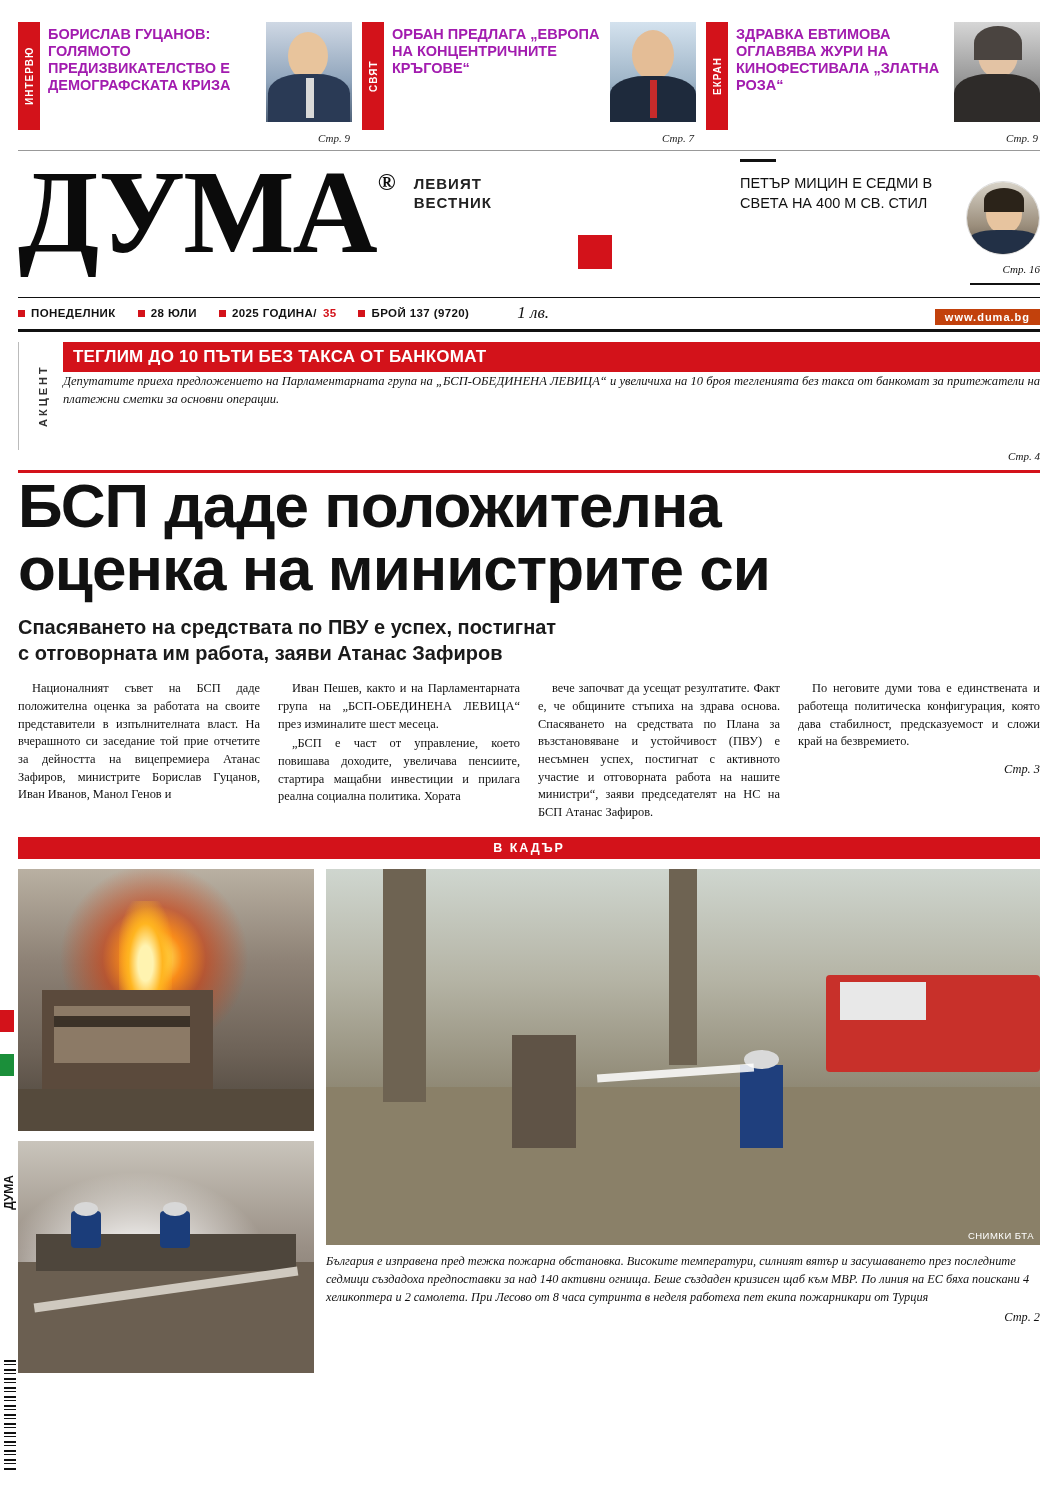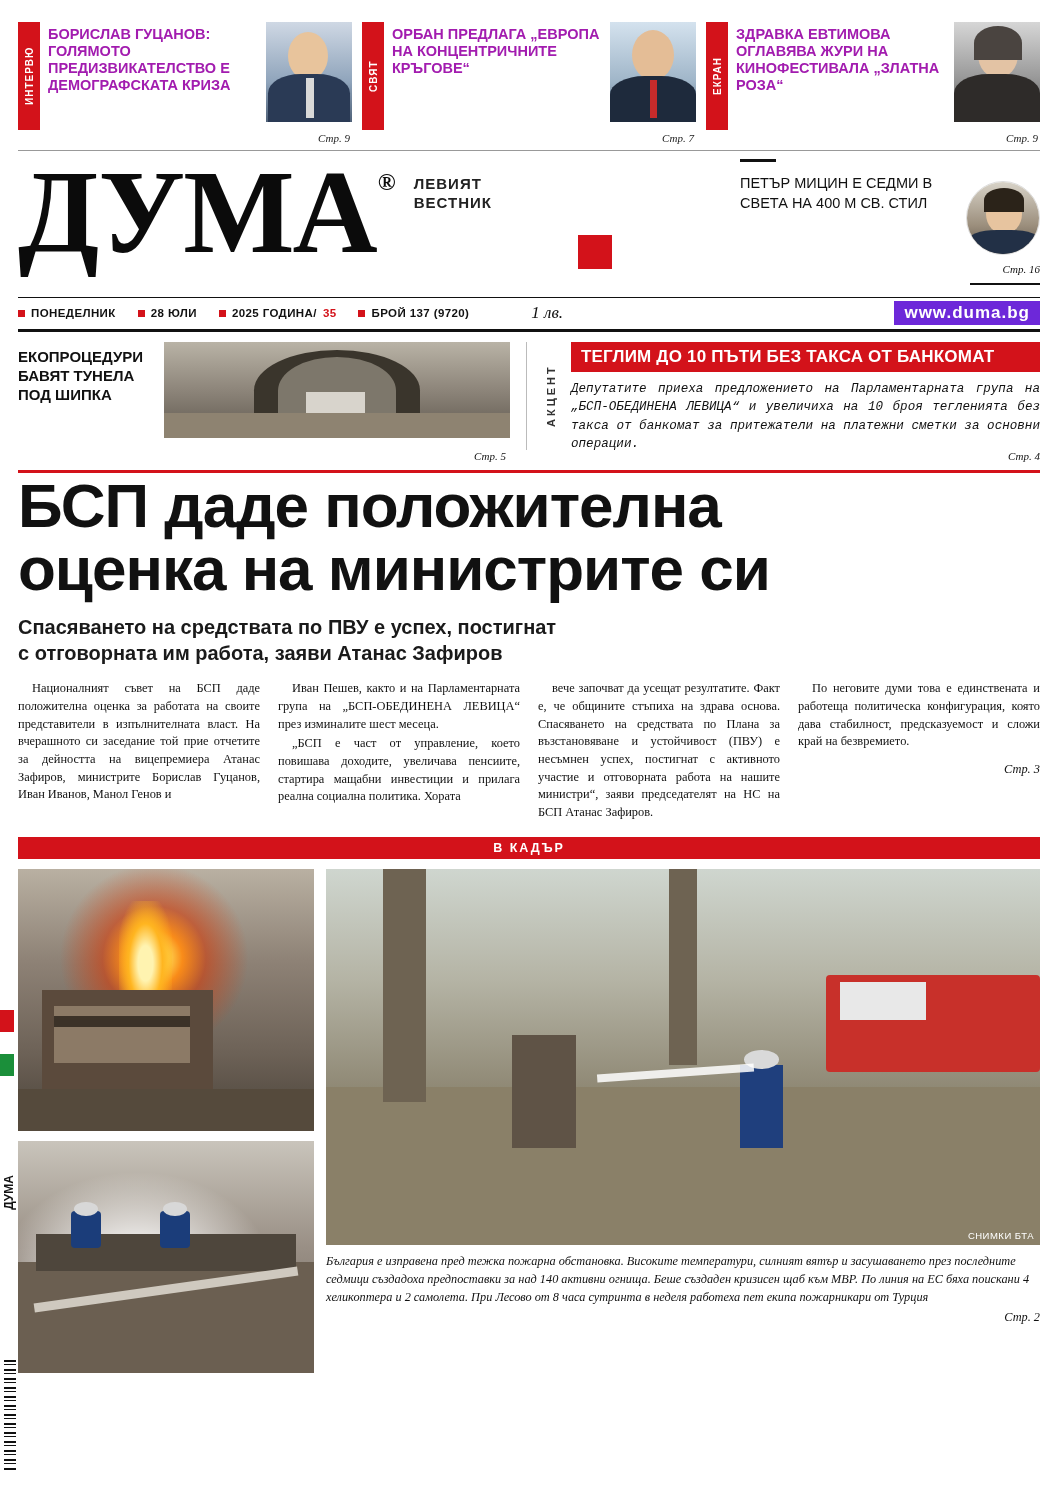--- a/index.html
+++ b/index.html
@@ -73,25 +73,25 @@
 
   
   .dateline {
     display: flex; align-items: center; gap: 22px;
     border-top: 1px solid #111; border-bottom: 3px solid #111;
     padding: 5px 0 6px; margin-top: 6px; position: relative;
   }
   .dl-item { font-family: "Liberation Sans", sans-serif; font-size: 11.5px; font-weight: bold; letter-spacing: .4px; display: flex; align-items: center; gap: 6px; }
   .dl-sq { width: 7px; height: 7px; background: #d3121a; display: inline-block; }
   .dl-item .hl { color: #d3121a; }
-  .price { font-family: "Liberation Serif", serif; font-size: 17px; font-style: italic; margin-left: 40px; }
+  .price { font-family: "Liberation Serif", serif; font-size: 17px; font-style: italic; margin-left: 26px; }
   .site-url {
     position: absolute; right: 0; bottom: 4px;
-    background: #6d28d9; color: #fff; font-family: "Liberation Sans", sans-serif;
-    font-size: 17px; font-weight: bold; letter-spacing: 1px; padding: 2px 10px;
+    background: #c2410c; color: #fff; font-family: "Liberation Sans", sans-serif;
+    font-size: 11px; font-weight: bold; letter-spacing: 1px; padding: 2px 10px;
   }
 
   
   .row2 { display: flex; gap: 16px; margin-top: 10px; height: 108px; }
   .row2-left { width: 492px; display: flex; position: relative; }
   .r2-title {
     font-family: "Liberation Sans", sans-serif; font-weight: bold;
     font-size: 15px; line-height: 1.25; text-transform: uppercase;
     width: 140px; padding-top: 6px;
   }
@@ -102,21 +102,21 @@
   .akcent-tag {
     width: 20px; writing-mode: vertical-rl; transform: rotate(180deg);
     font-family: "Liberation Sans", sans-serif; font-size: 11px; font-weight: bold;
     letter-spacing: 3px; color: #333; display: flex; align-items: center; justify-content: center;
   }
   .akcent-body { flex: 1; padding-left: 10px; }
   .akcent-head {
     background: #d3121a; color: #fff; font-family: "Liberation Sans", sans-serif;
     font-weight: bold; font-size: 17px; padding: 5px 10px; text-transform: uppercase; letter-spacing: .2px;
   }
-  .akcent-text { font-size: 12.6px; line-height: 1.45; margin-top: 8px; text-align: justify; font-style: italic; font-family: Liberation Mono, monospace; }
+  .akcent-text { font-size: 12.6px; line-height: 1.45; text-align: justify; font-style: italic; }
   .r2-page-right { position: absolute; right: 0; bottom: -12px; font-style: italic; font-size: 11px; }
 
   .thick-rule { border-top: 3px solid #d3121a; margin-top: 20px; }
 
   
   .headline {
     font-family: "Liberation Sans", sans-serif; font-weight: bold;
     font-size: 62px; line-height: 1.02; letter-spacing: -1px;
     margin-top: 1px; color: #111;
   }
@@ -283,33 +283,20 @@
     </div>
     <div class="dl-item">
       <span class="dl-sq"></span>
       <span>БРОЙ 137 (9720)</span>
     </div>
     <div class="price">1 лв.</div>
     <div class="site-url">www.duma.bg</div>
   </div>
 
   <div class="row2">
-    <div class="row2-left">
-      <div class="r2-title">ЕКОПРОЦЕДУРИ БАВЯТ ТУНЕЛА ПОД ШИПКА</div>
-      <div class="r2-photo">
-        <div class="ph img-tunnel">
-          <div style="position:absolute;left:26%;top:8%;width:48%;height:84%;background:#3a352c;border-radius:50% 50% 8px 8px;"></div>
-          <div style="position:absolute;left:33%;top:16%;width:34%;height:70%;background:#7d776b;border-radius:50% 50% 6px 6px;"></div>
-          <div style="position:absolute;left:41%;top:52%;width:17%;height:34%;background:#d8d4cc;"></div>
-          <div style="position:absolute;left:40%;top:76%;width:19%;height:12%;background:#2f2f2f;"></div>
-          <div style="position:absolute;left:0;top:74%;width:100%;height:26%;background:#8e8371;"></div>
-        </div>
-      </div>
-      <div class="r2-page">Стр. 5</div>
-    </div>
 
     <div class="row2-right">
       <div class="akcent-tag">АКЦЕНТ</div>
       <div class="akcent-body">
         <div class="akcent-head">ТЕГЛИМ ДО 10 ПЪТИ БЕЗ ТАКСА ОТ БАНКОМАТ</div>
         <div class="akcent-text">Депутатите приеха предложението на Парламентарната група на „БСП-ОБЕДИНЕНА ЛЕВИЦА“ и увеличиха на 10 броя тегленията без такса от банкомат за притежатели на платежни сметки за основни операции.</div>
       </div>
       <div class="r2-page-right">Стр. 4</div>
     </div>
   </div>

